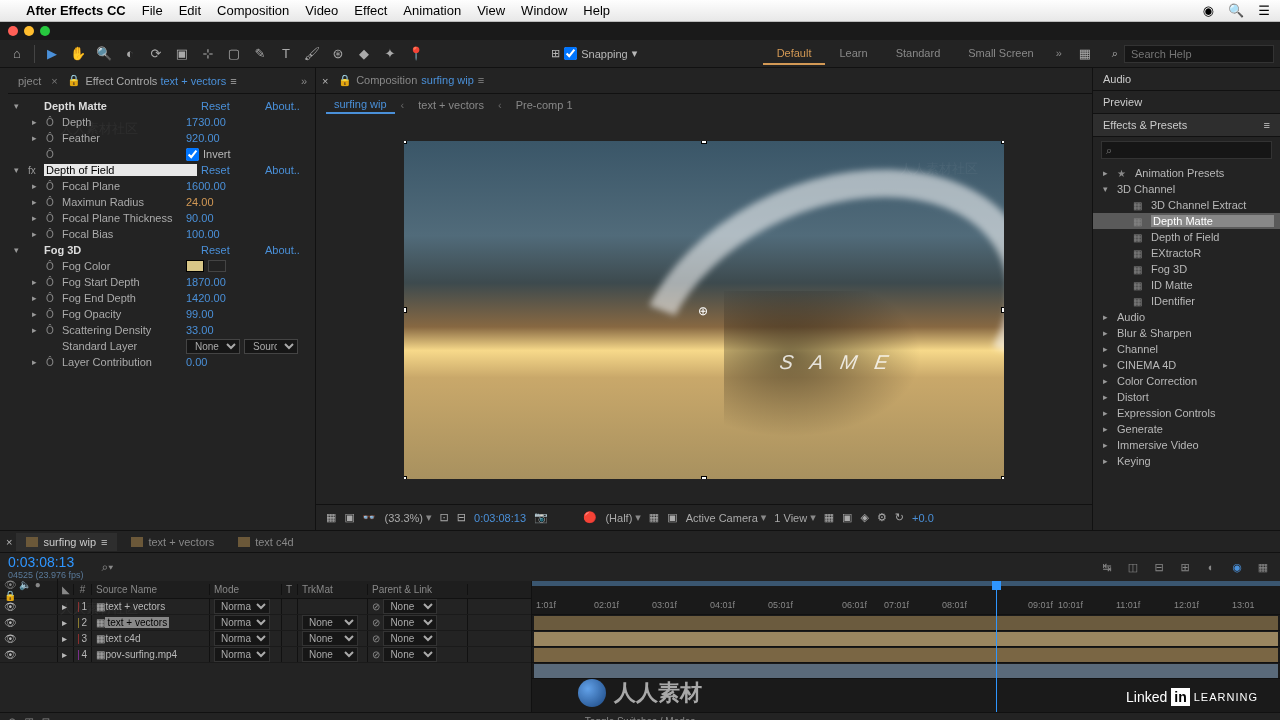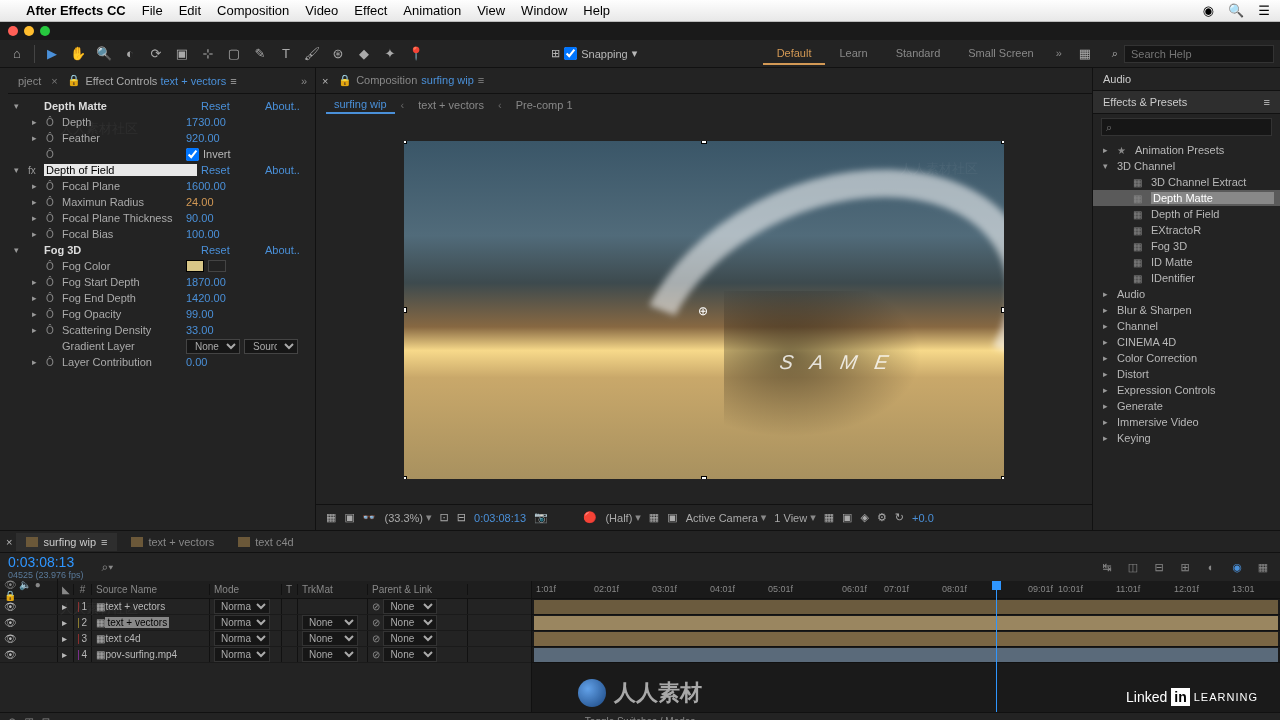--- a/index.html
+++ b/index.html
@@ -135,21 +135,21 @@
 .tl-row > div { border-right:1px solid #111; padding:0 4px; display:flex; align-items:center; height:100%; }
 .tl-row .c-eye { gap:4px; }
 .tl-row.sel .c-name span { background:#888; color:#000; padding:0 2px; }
 .layer-color { width:10px; height:10px; display:inline-block; margin-right:3px; }
 .lc1 { background:#8a2e2e; } .lc2 { background:#8a7a2e; } .lc3 { background:#7a2e8a; }
 .mode-dd, .trk-dd, .parent-dd { background:#161616; border:1px solid #333; color:#aaa; font-size:10px; padding:0 2px; width:56px; }
 .parent-dd { width:54px; }
 .link-ic { color:#888; margin-right:3px; }
 
 .tl-right { flex:1; position:relative; background:#1a1a1a; }
-.ruler { height:18px; background:#1a1a1a; border-bottom:1px solid #111; position:relative; font-size:9px; color:#888; }
+.ruler { height:18px; background:#1a1a1a; border-bottom:1px solid #111; position:relative; font-size:9px; color:#888;margin-top:16px; }
 .ruler .tick { position:absolute; top:3px; }
 .track { height:16px; border-bottom:1px solid #111; position:relative; }
 .bar { position:absolute; top:1px; height:14px; left:2px; right:2px; }
 .bar.b1 { background:#6b5b3e; } .bar.b2 { background:#9a8660; } .bar.b3 { background:#7a6644; } .bar.b4 { background:#5a6a7a; }
 .playhead { position:absolute; top:0; bottom:0; width:1px; background:#2f96ff; left:62%; }
 .playhead::before { content:""; position:absolute; top:0; left:-4px; width:9px; height:9px; background:#2f96ff; }
 .work-area { position:absolute; top:0; left:0; right:0; height:5px; background:#3a5670; }
 
 .tl-foot { height:18px; display:flex; align-items:center; padding:0 8px; background:#232323; border-top:1px solid #111; font-size:10px; color:#888; gap:8px; }
 .tl-foot .toggle { margin:0 auto; }
@@ -341,21 +341,21 @@
         </div>
       <div class="fx-prop-row">
           <span class="fx-twirl">▸</span>
           <span class="stopwatch">Ô</span>
           <span class="pname">Scattering Density</span>
           <span class="pval">33.00</span>
         </div>
       <div class="fx-prop-row">
           <span class="fx-twirl"></span>
           <span class="stopwatch"></span>
-          <span class="pname">Gradient Layer</span>
+          <span class="pname">Standard Layer</span>
           <select class="dropdown"><option>None</option></select> 
           <select class="dropdown"><option>Source</option></select>
         </div>
       <div class="fx-prop-row">
           <span class="fx-twirl">▸</span>
           <span class="stopwatch">Ô</span>
           <span class="pname">Layer Contribution</span>
           <span class="pval">0.00</span>
         </div>
     </div>
@@ -418,20 +418,23 @@
       <span class="vf-item">⚙</span>
       <span class="vf-item">↻</span>
       <span class="vf-item vf-plus">+0.0</span>
     </div>
   </div>
 
   <div class="right-col">
     <div class="r-header">
         <span>Audio</span>
       </div>
+    <div class="r-header">
+        <span>Preview</span>
+      </div>
     <div class="r-header hl">
         <span>Effects &amp; Presets</span>
         <span>≡</span>
       </div>
     <div class="r-search"><input placeholder="⌕" style=""></div>
     <div class="r-tree" id="rtree">
         <div class="r-row l1">
           <span class="tw">▸</span>
           <span class="fxicon">★</span>
           <span class="label">Animation Presets</span>

